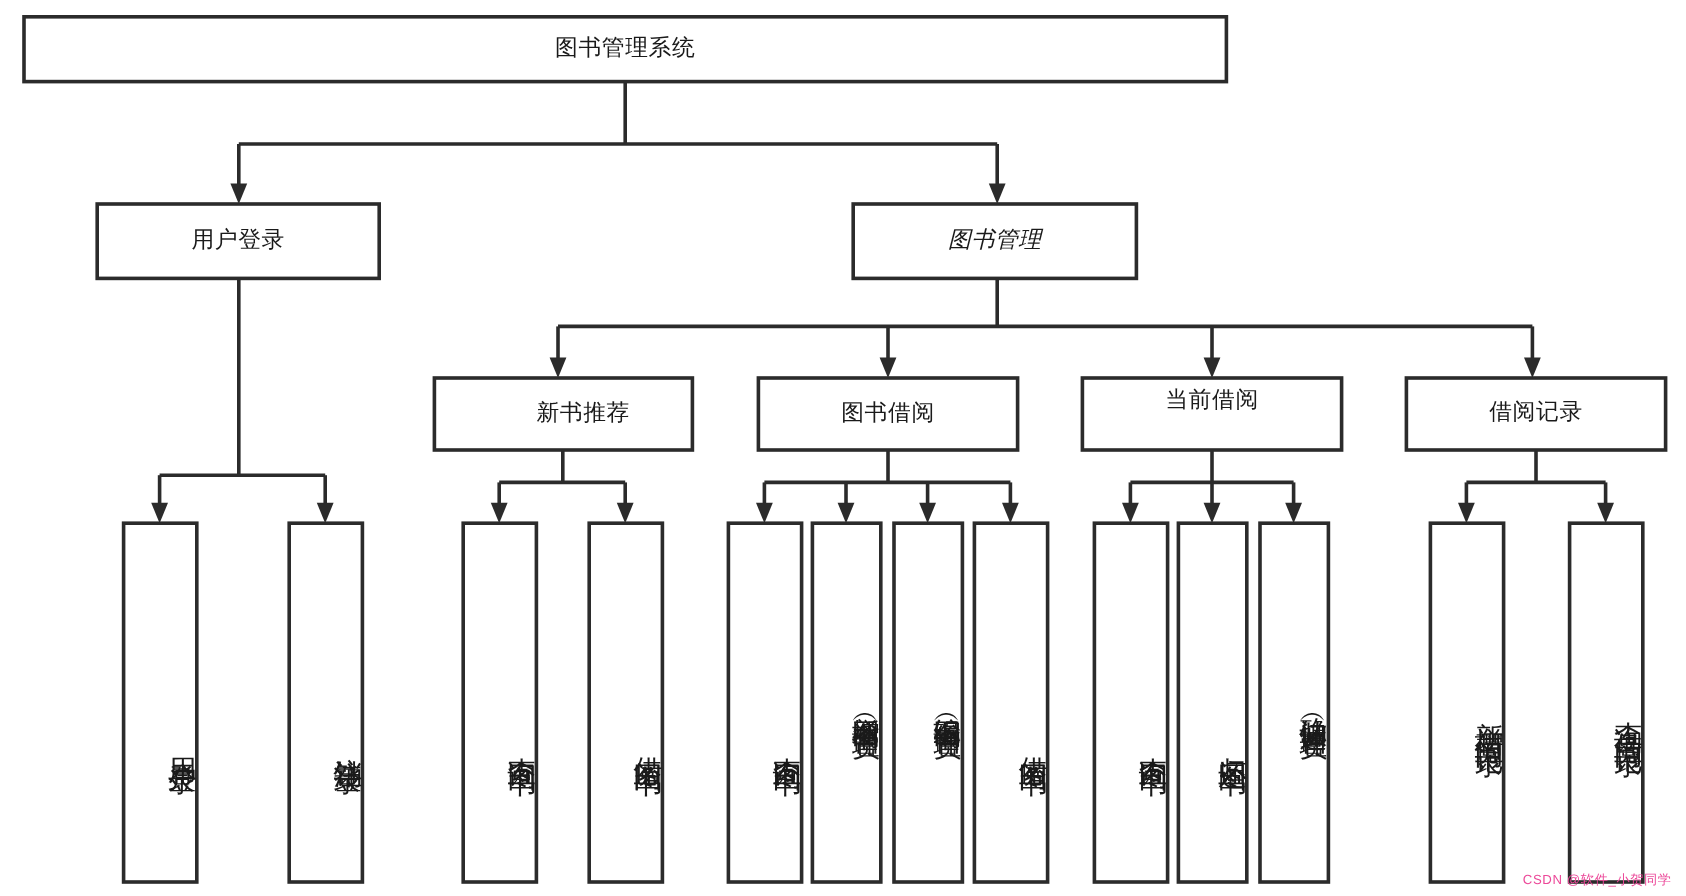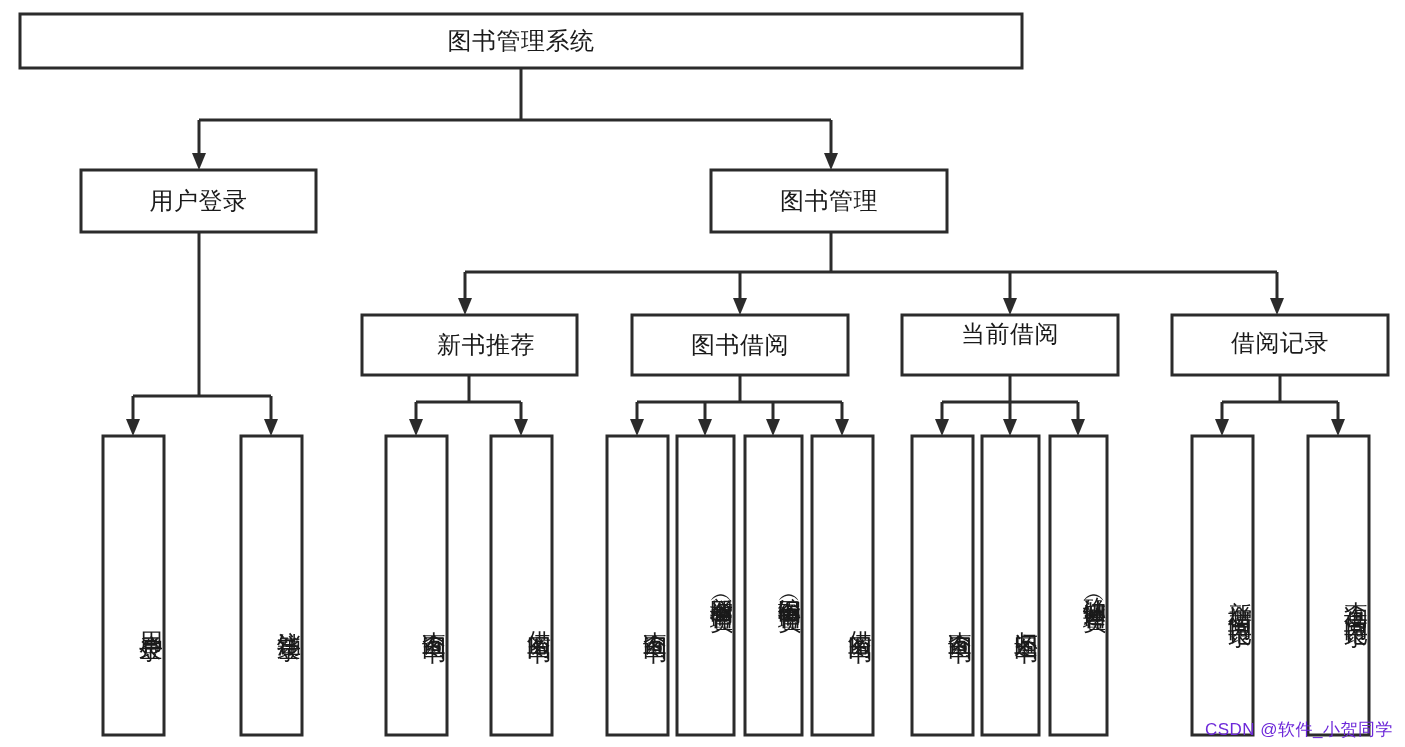--- a/index.html
+++ b/index.html
@@ -41,21 +41,21 @@
   .arrow-head {
     fill: #2b2b2b;
     stroke: none;
   }
   .node-label-h {
     position: absolute;
     display: flex;
     align-items: center;
     justify-content: center;
     color: #1a1a1a;
-    font-size: 24px;
+    font-size: 19px;
     letter-spacing: 0.5px;
     line-height: 1.15;
     text-align: center;
     pointer-events: none;
     white-space: nowrap;
   }
   .node-label-v {
     position: absolute;
     display: flex;
     align-items: flex-start;
@@ -66,22 +66,22 @@
     text-align: center;
     pointer-events: none;
     writing-mode: vertical-rl;
     text-orientation: upright;
     letter-spacing: 3px;
   }
   .watermark {
     position: absolute;
     right: 12px;
     bottom: 6px;
-    color: #6d28d9;
-    font-size: 17px;
+    color: #ec4899;
+    font-size: 11px;
     letter-spacing: 0.5px;
     white-space: nowrap;
     user-select: none;
   }
 </style>
 </head>
 <body>
 
 <div id="diagram-root">
 
@@ -200,21 +200,21 @@
     <rect class="node-box" x="982" y="436" width="57" height="299"></rect>
     <rect class="node-box" x="1050" y="436" width="57" height="299"></rect>
 
     <rect class="node-box" x="1192" y="436" width="61" height="299"></rect>
     <rect class="node-box" x="1308" y="436" width="61" height="299"></rect>
   </svg>
 
   <div class="node-label-h" style="left:20px; top:14px; width:1002px; height:54px;">图书管理系统</div>
 
   <div class="node-label-h" style="left:81px; top:170px; width:235px; height:62px;">用户登录</div>
-  <div class="node-label-h" style="left:711px; top:170px; width:236px; height:62px;">图书管理</div>
+  <div class="node-label-h" style="left:711px; top:170px; width:236px; height:62px;font-style:italic;">图书管理</div>
 
   <div class="node-label-h" style="left:362px; top:315px; width:248px; height:60px;">新书推荐</div>
   <div class="node-label-h" style="left:632px; top:315px; width:216px; height:60px;">图书借阅</div>
   <div class="node-label-h" style="left:902px; top:304px; width:216px; height:60px;">当前借阅</div>
   <div class="node-label-h" style="left:1172px; top:315px; width:216px; height:60px;font-family:Liberation Mono, monospace;">借阅记录</div>
 
   <div class="node-label-v" style="left:103px; top:508px; width:61px; height:220px;">用户登录</div>
   <div class="node-label-v" style="left:241px; top:508px; width:61px; height:220px;">注销登录</div>
 
   <div class="node-label-v" style="left:386px; top:508px; width:61px; height:220px;">查询图书</div>

